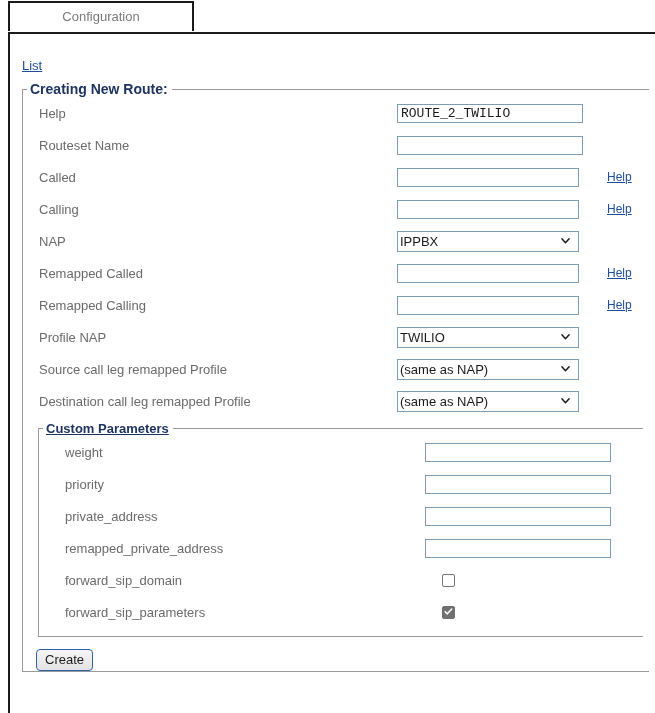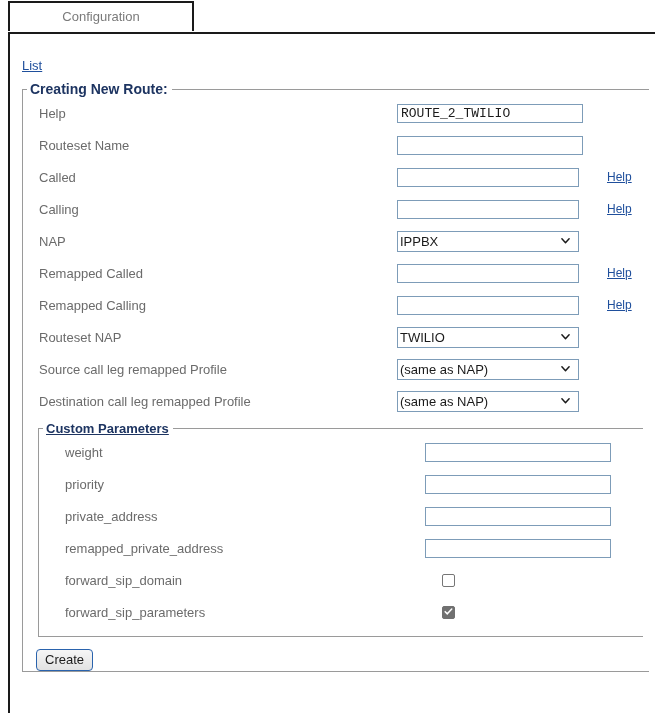--- a/index.html
+++ b/index.html
@@ -289,21 +289,21 @@
 
     <div class="row">
       <span class="label">Remapped Calling</span>
       <span class="field">
         <input class="txt w-std" type="text" value="" style="">
       </span>
       <a class="help" href="#">Help</a>
     </div>
 
     <div class="row">
-      <span class="label">Routeset NAP</span>
+      <span class="label">Profile NAP</span>
       <span class="field">
         <span class="selwrap">
           <select class="sel">
             <option>TWILIO</option>
           </select>
           <svg class="chev" viewBox="0 0 10 10">
             <path d="M1 3 L5 7.5 L9 3" stroke="#1a1a1a" stroke-width="1.6" fill="none" stroke-linecap="round" stroke-linejoin="round"></path>
           </svg>
         </span>
       </span>

